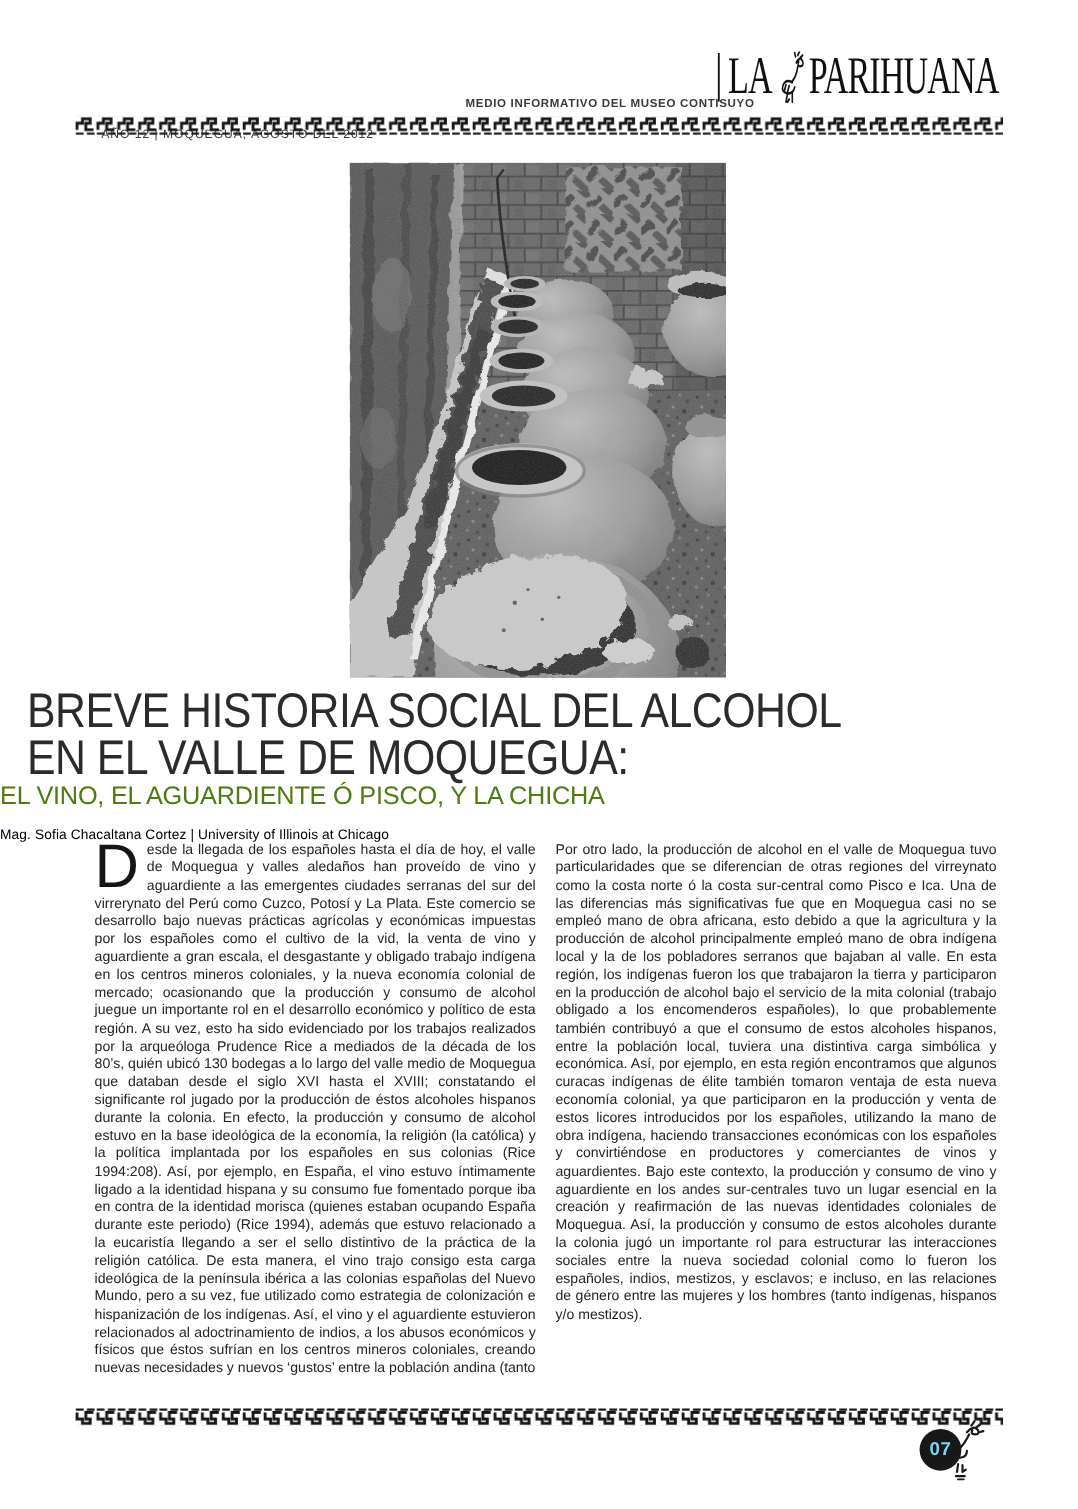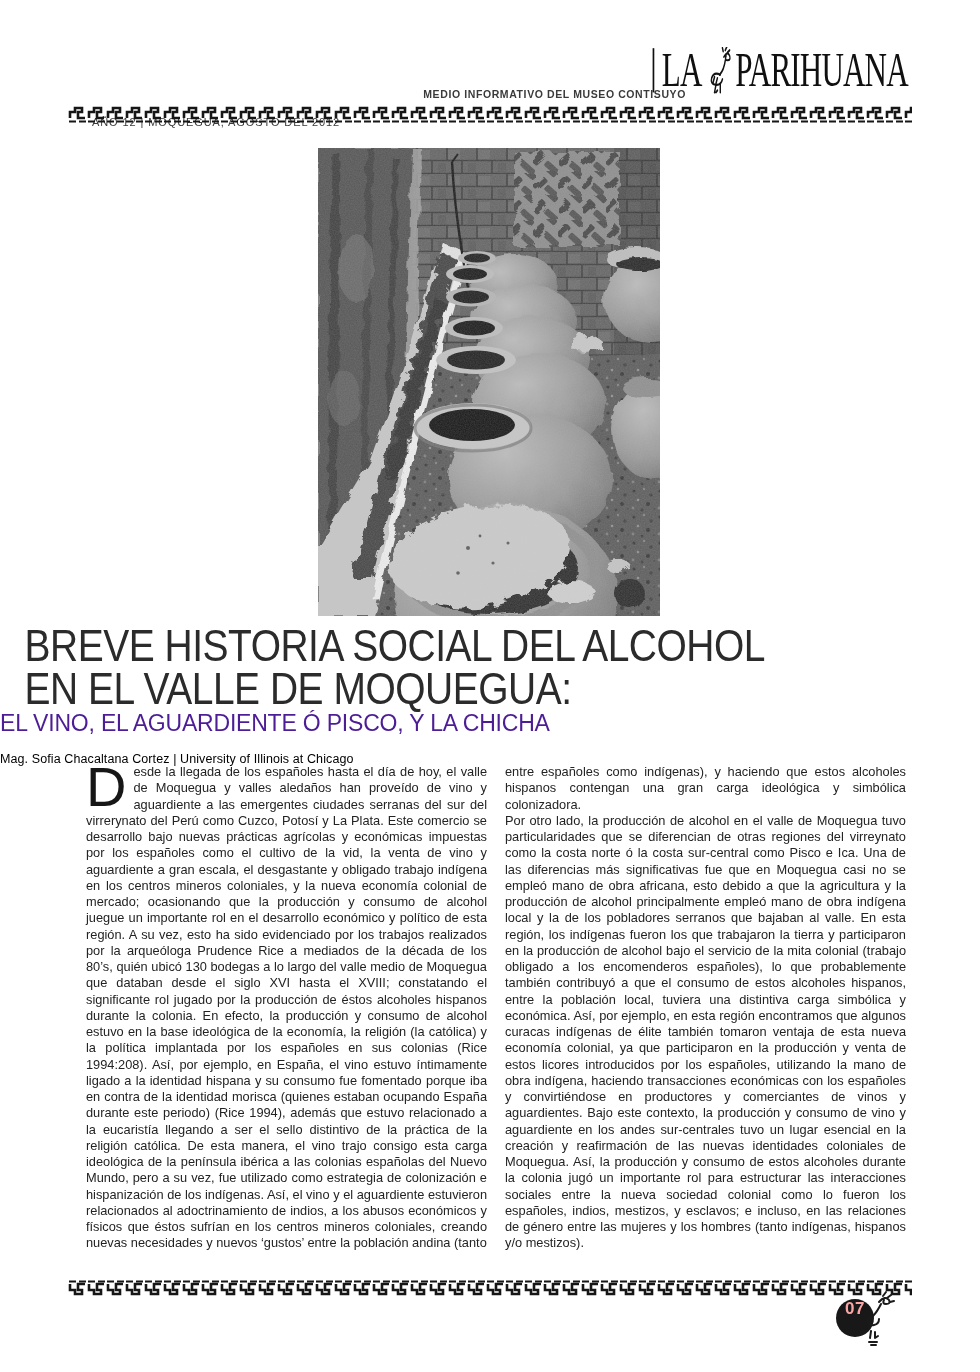--- a/index.html
+++ b/index.html
@@ -33,40 +33,40 @@
   .border-strip.top{top:106px;}
   .border-strip.bottom{top:1280px;height:16px;}
 
   
   .photo{position:absolute;left:318px;top:148px;width:342px;height:468px;display:block;}
 
   
   .titleblock{position:absolute;top:624px;left:0;width:980px;text-align:left;color:#2b2b2b;}
   .title-main{transform:scale(.95,1.08);transform-origin:50% 0;}
   .t-line{font-size:41px;line-height:40px;font-weight:400;letter-spacing:-.5px;white-space:nowrap;}
-  .subtitle{font-size:23px;line-height:26px;margin-top:6px;letter-spacing:-.2px;color:#4c1d95;}
+  .subtitle{font-size:23px;line-height:26px;margin-top:6px;letter-spacing:-.2px;color:#4d7c0f;}
   .byline{font-size:12.5px;margin-top:16px;color:#000000;letter-spacing:.1px;}
 
   
   .columns{
     position:absolute;top:764px;left:86px;width:820px;display:flex;gap:18px;
     font-size:12.8px;line-height:16.25px;text-align:justify;color:#232323;
   }
   .col{width:401px;}
   .col p{margin:0;}
   .dropcap{
     float:left;font-size:56px;line-height:44px;height:46px;
     padding:1px 7px 0 0;color:#161616;
   }
 
   
   .page-badge{position:absolute;left:833px;top:1290px;width:80px;height:60px;}
   .badge-circle{
     position:absolute;left:3px;top:9px;width:38px;height:38px;border-radius:50%;
-    background:#181818;color:#fca5a5;display:flex;justify-content:center;
+    background:#181818;color:#7dd3fc;display:flex;align-items:center;justify-content:center;
     font-size:17px;font-weight:700;letter-spacing:.5px;
   }
   .badge-flamingo{position:absolute;left:32px;top:0;width:34px;height:56px;}
 </style>
 </head>
 <body>
 
 <div class="page">
 
   <div class="issue-info">AÑO 12 | MOQUEGUA, AGOSTO DEL 2012</div>
@@ -242,21 +242,20 @@
     </div>
     <div class="subtitle">EL VINO, EL AGUARDIENTE Ó PISCO, Y LA CHICHA</div>
     <div class="byline">Mag. Sofia Chacaltana Cortez | University of Illinois at Chicago</div>
   </div>
 
   <div class="columns">
     <div class="col">
       <p><span class="dropcap">D</span><span>esde la llegada de los españoles hasta el día de hoy, el valle de Moquegua y valles aledaños han proveído de vino y aguardiente a las emergentes ciudades serranas del sur del virrerynato del Perú como Cuzco, Potosí y La Plata. Este comercio se desarrollo bajo nuevas prácticas agrícolas y económicas impuestas por los españoles como el cultivo de la vid, la venta de vino y aguardiente a gran escala, el desgastante y obligado trabajo indígena en los centros mineros coloniales, y la nueva economía colonial de mercado; ocasionando que la producción y consumo de alcohol juegue un importante rol en el desarrollo económico y político de esta región. A su vez, esto ha sido evidenciado por los trabajos realizados por la arqueóloga Prudence Rice a mediados de la década de los 80’s, quién ubicó 130 bodegas a lo largo del valle medio de Moquegua que databan desde el siglo XVI hasta el XVIII; constatando el significante rol jugado por la producción de éstos alcoholes hispanos durante la colonia. En efecto, la producción y consumo de alcohol estuvo en la base ideológica de la economía, la religión (la católica) y la política implantada por los españoles en sus colonias (Rice 1994:208). Así, por ejemplo, en España, el vino estuvo íntimamente ligado a la identidad hispana y su consumo fue fomentado porque iba en contra de la identidad morisca (quienes estaban ocupando España durante este periodo) (Rice 1994), además que estuvo relacionado a la eucaristía llegando a ser el sello distintivo de la práctica de la religión católica. De esta manera, el vino trajo consigo esta carga ideológica de la península ibérica a las colonias españolas del Nuevo Mundo, pero a su vez, fue utilizado como estrategia de colonización e hispanización de los indígenas. Así, el vino y el aguardiente estuvieron relacionados al adoctrinamiento de indios, a los abusos económicos y físicos que éstos sufrían en los centros mineros coloniales, creando nuevas necesidades y nuevos ‘gustos’ entre la población andina (tanto</span></p>
     </div>
     <div class="col">
-      <p>entre españoles como indígenas), y haciendo que estos alcoholes hispanos contengan una gran carga ideológica y simbólica colonizadora.</p>
       <p>Por otro lado, la producción de alcohol en el valle de Moquegua tuvo particularidades que se diferencian de otras regiones del virreynato como la costa norte ó la costa sur-central como Pisco e Ica. Una de las diferencias más significativas fue que en Moquegua casi no se empleó mano de obra africana, esto debido a que la agricultura y la producción de alcohol principalmente empleó mano de obra indígena local y la de los pobladores serranos que bajaban al valle. En esta región, los indígenas fueron los que trabajaron la tierra y participaron en la producción de alcohol bajo el servicio de la mita colonial (trabajo obligado a los encomenderos españoles), lo que probablemente también contribuyó a que el consumo de estos alcoholes hispanos, entre la población local, tuviera una distintiva carga simbólica y económica. Así, por ejemplo, en esta región encontramos que algunos curacas indígenas de élite también tomaron ventaja de esta nueva economía colonial, ya que participaron en la producción y venta de estos licores introducidos por los españoles, utilizando la mano de obra indígena, haciendo transacciones económicas con los españoles y convirtiéndose en productores y comerciantes de vinos y aguardientes. Bajo este contexto, la producción y consumo de vino y aguardiente en los andes sur-centrales tuvo un lugar esencial en la creación y reafirmación de las nuevas identidades coloniales de Moquegua. Así, la producción y consumo de estos alcoholes durante la colonia jugó un importante rol para estructurar las interacciones sociales entre la nueva sociedad colonial como lo fueron los españoles, indios, mestizos, y esclavos; e incluso, en las relaciones de género entre las mujeres y los hombres (tanto indígenas, hispanos y/o mestizos).</p>
     </div>
   </div>
 
   <svg class="border-strip bottom">
     <defs>
       <pattern id="fretB" width="19" height="16" patternUnits="userSpaceOnUse">
         <path d="M2 4 V10 H7 V14 H14 V10 H10 V4 H17" fill="none" stroke="#161616" stroke-width="2.6"></path>
         <path d="M1 1.5 H8 M11 1.5 H18" stroke="#161616" stroke-width="2"></path>
       </pattern>

